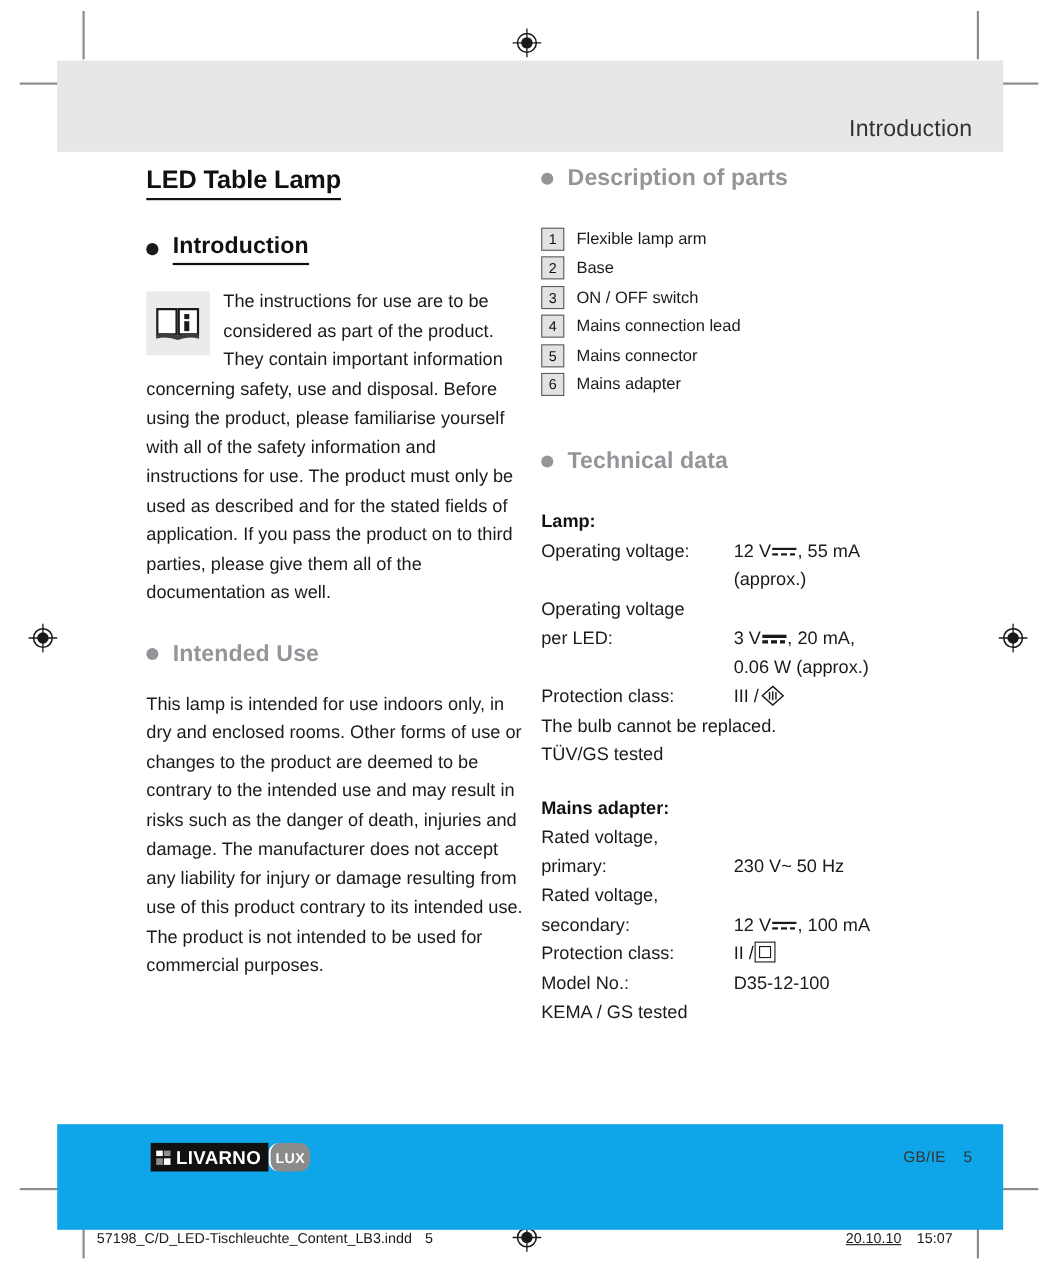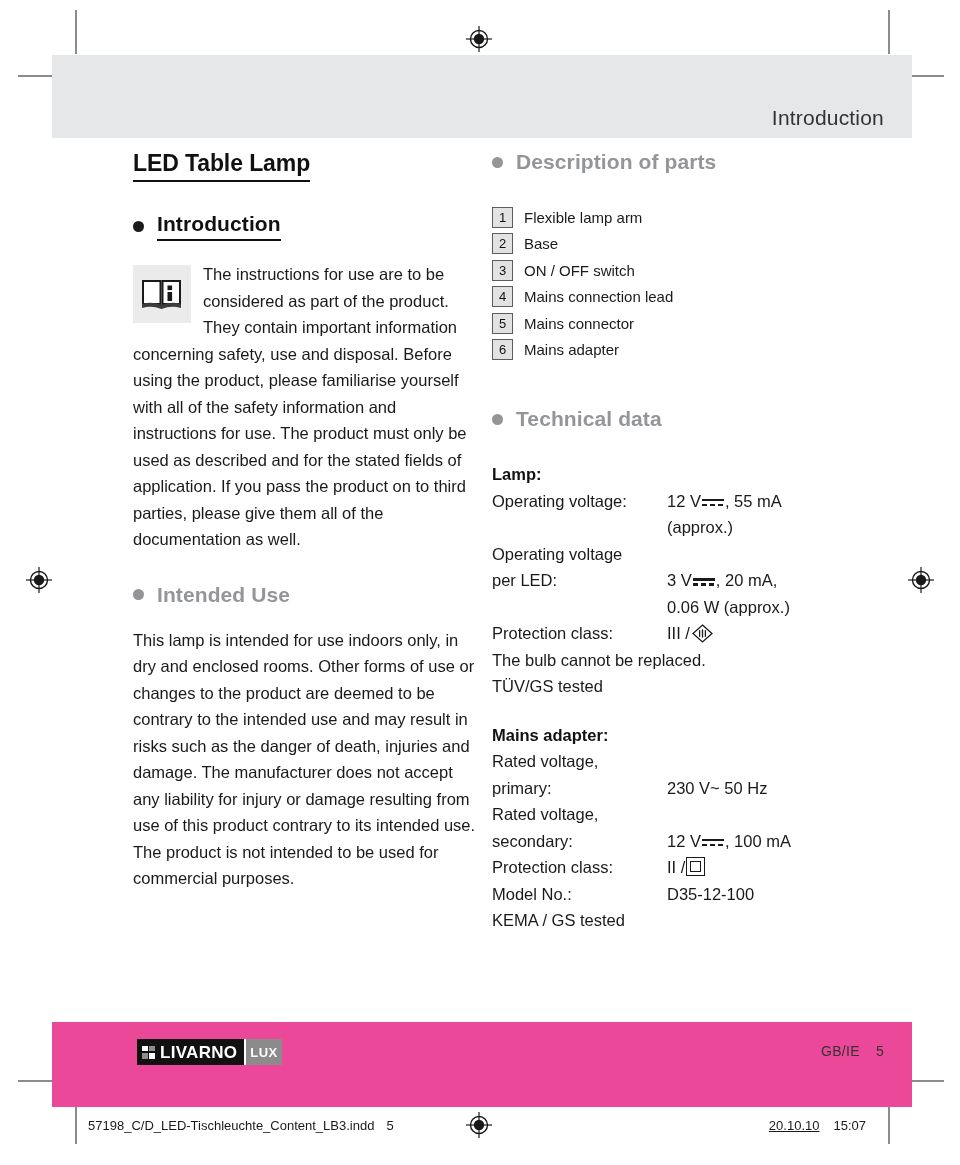--- a/index.html
+++ b/index.html
@@ -46,22 +46,22 @@
     color: #333333;
     letter-spacing: 0.2px;
     white-space: nowrap;
   }
 
   .footer-band {
     position: absolute;
     left: 52px;
     top: 1022px;
     width: 860px;
-    height: 85px;
-    background: #ec4899;
+    height: 96px;
+    background: #0ea5e9;
   }
 
   
   .logo {
     position: absolute;
     left: 85px;
     top: 17px;
     height: 26px;
     display: flex;
     align-items: stretch;
@@ -94,20 +94,21 @@
   .logo-lux {
     background: #8b8b8b;
     color: #ffffff;
     font-weight: bold;
     font-size: 13px;
     letter-spacing: 0.4px;
     display: flex;
     align-items: center;
     padding: 0 4px;
     border-left: 2px solid #ffffff;
+    border-radius: 10px;
   }
 
   .footer-page {
     position: absolute;
     right: 28px;
     top: 21px;
     font-size: 14px;
     color: #333;
     letter-spacing: 0.3px;
     white-space: nowrap;

